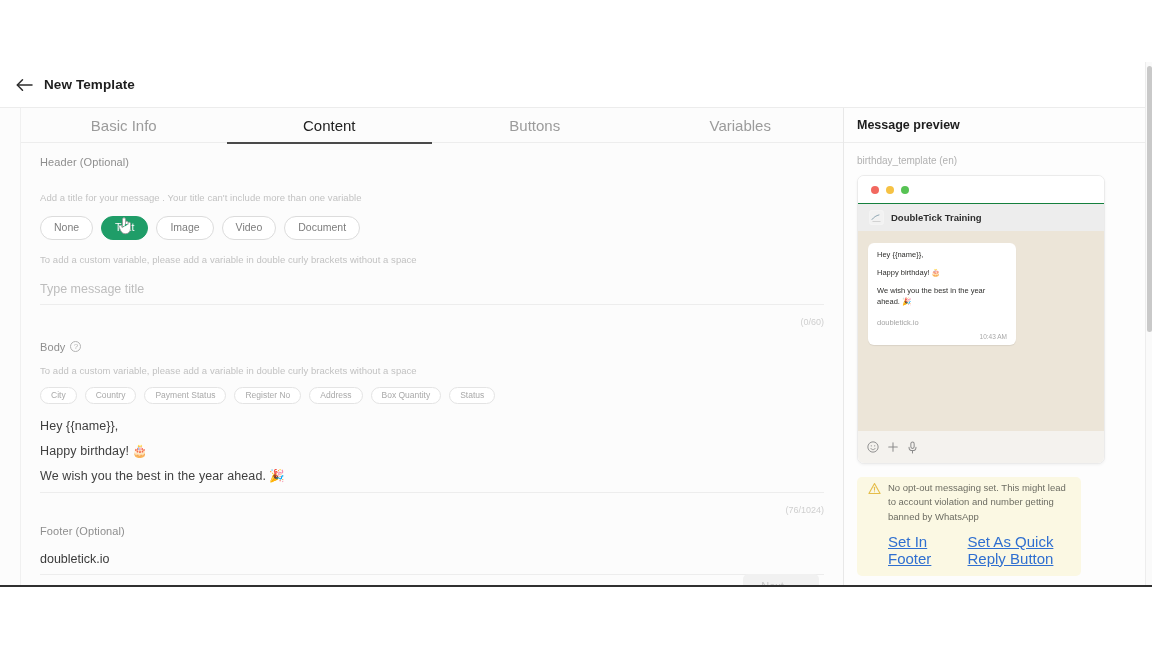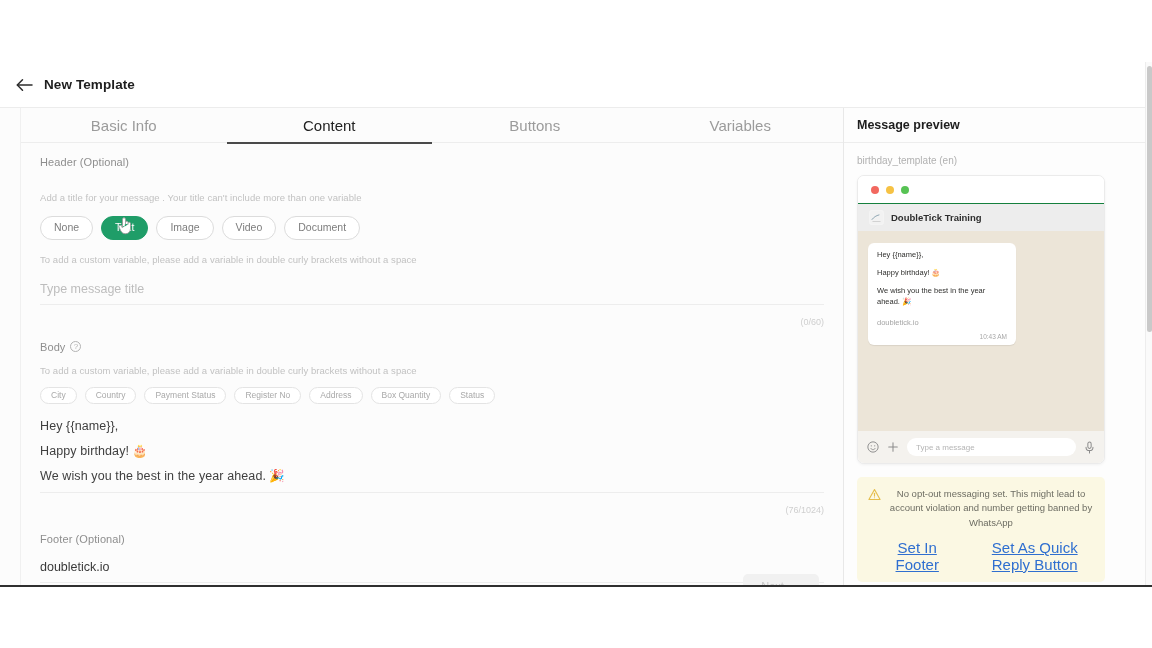--- a/index.html
+++ b/index.html
@@ -312,25 +312,24 @@
     border-radius: 9px;
     display: flex; align-items: center;
     padding-left: 9px;
     font-size: 8px;
     color: #b5b5b5;
   }
 
   
   .warn-box {
     margin: 13px 13px 0 13px;
-    width: 248px;
+    width: 224px;
     background: #fbf8e3;
     border-radius: 5px;
-    padding: 10px 11px 9px 11px;
-    text-align: center;
+    padding: 4px 11px 9px 11px;
   }
   .warn-row { display: flex; gap: 7px; align-items: flex-start; }
   .warn-text {
     font-size: 9.5px;
     color: #6d6d63;
     line-height: 1.5;
   }
   .warn-links {
     margin-top: 9px;
     display: flex; gap: 9px;
@@ -441,21 +440,21 @@
           </div>
 
           <div class="body-lines body-box" style="margin-top:8px;">
             <div class="body-line">Hey {{name}},</div>
             <div class="body-line">Happy birthday! 🎂</div>
             <div class="body-line">We wish you the best in the year ahead. 🎉</div>
           </div>
           <div class="counter">(76/1024)</div>
 
           
-          <div style="margin-top:18px;" class="field-label">Footer (Optional)</div>
+          <div style="margin-top:10px;" class="field-label">Footer (Optional)</div>
           <input class="under-input" style="margin-top: 11px;" value="doubletick.io">
           <div class="counter">(13/60)</div>
 
           <button class="next-btn">
             <span>Next</span>
             <span>→</span>
           </button>
         </div>
       </div>
 
@@ -497,21 +496,20 @@
                   <circle cx="5" cy="5.6" r=".7" fill="#8b8b8b" stroke="none"></circle>
                 <circle cx="9" cy="5.6" r=".7" fill="#8b8b8b" stroke="none"></circle>
                 <path d="M4.6 8.8c.7.9 1.5 1.3 2.4 1.3s1.7-.4 2.4-1.3" stroke-linecap="round"></path>
               </svg>
             </span>
             <span class="pi-icon">
               <svg width="12" height="12" viewBox="0 0 14 14" stroke="#8b8b8b" stroke-width="1.2" stroke-linecap="round">
                 <path d="M7 2v10M2 7h10"></path>
               </svg>
             </span>
-            <span class="pi-field">Type a message</span>
             <span class="pi-icon">
               <svg width="11" height="13" viewBox="0 0 12 14" fill="none" stroke="#8b8b8b" stroke-width="1.1" stroke-linecap="round">
                 <rect x="4.2" y="1" width="3.6" height="7" rx="1.8"></rect>
                 <path d="M2.2 6.6c0 2.1 1.7 3.8 3.8 3.8s3.8-1.7 3.8-3.8"></path>
                 <path d="M6 10.4V13"></path>
               </svg>
             </span>
           </div>
         </div>
 

